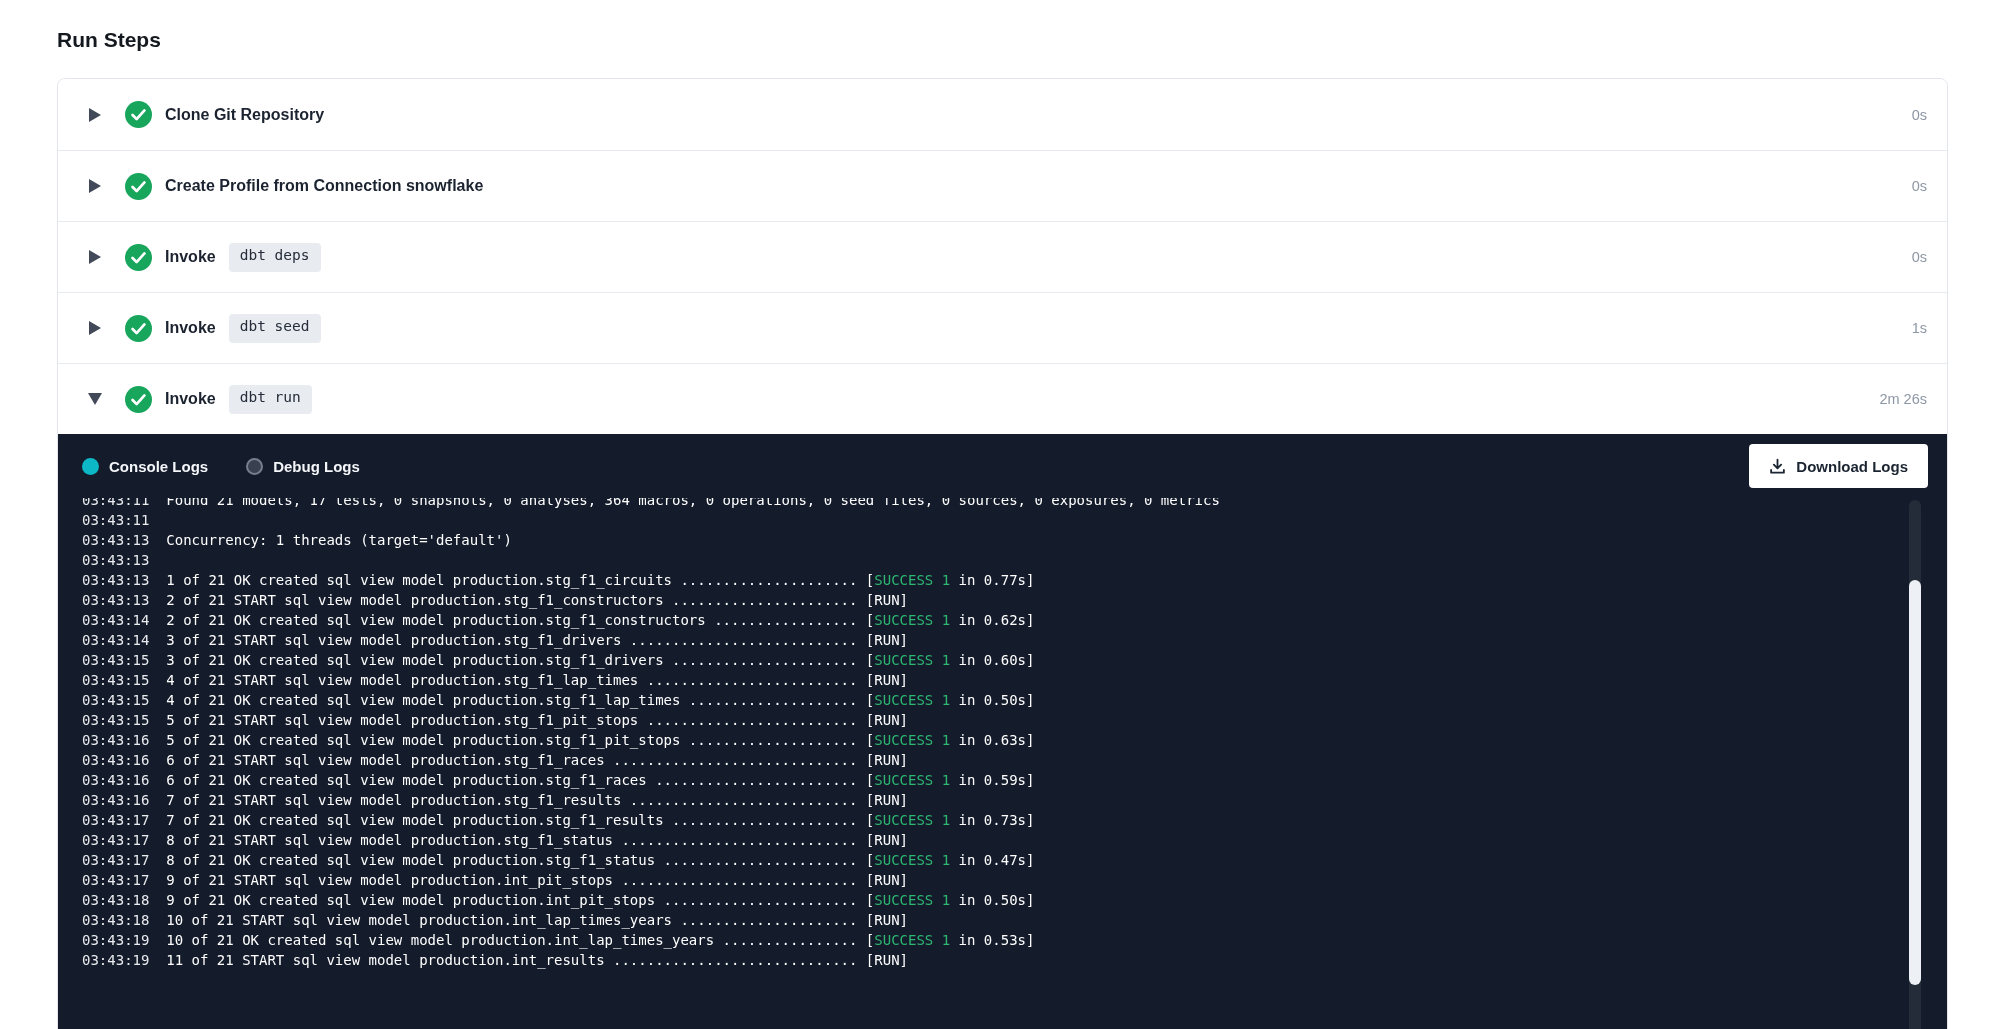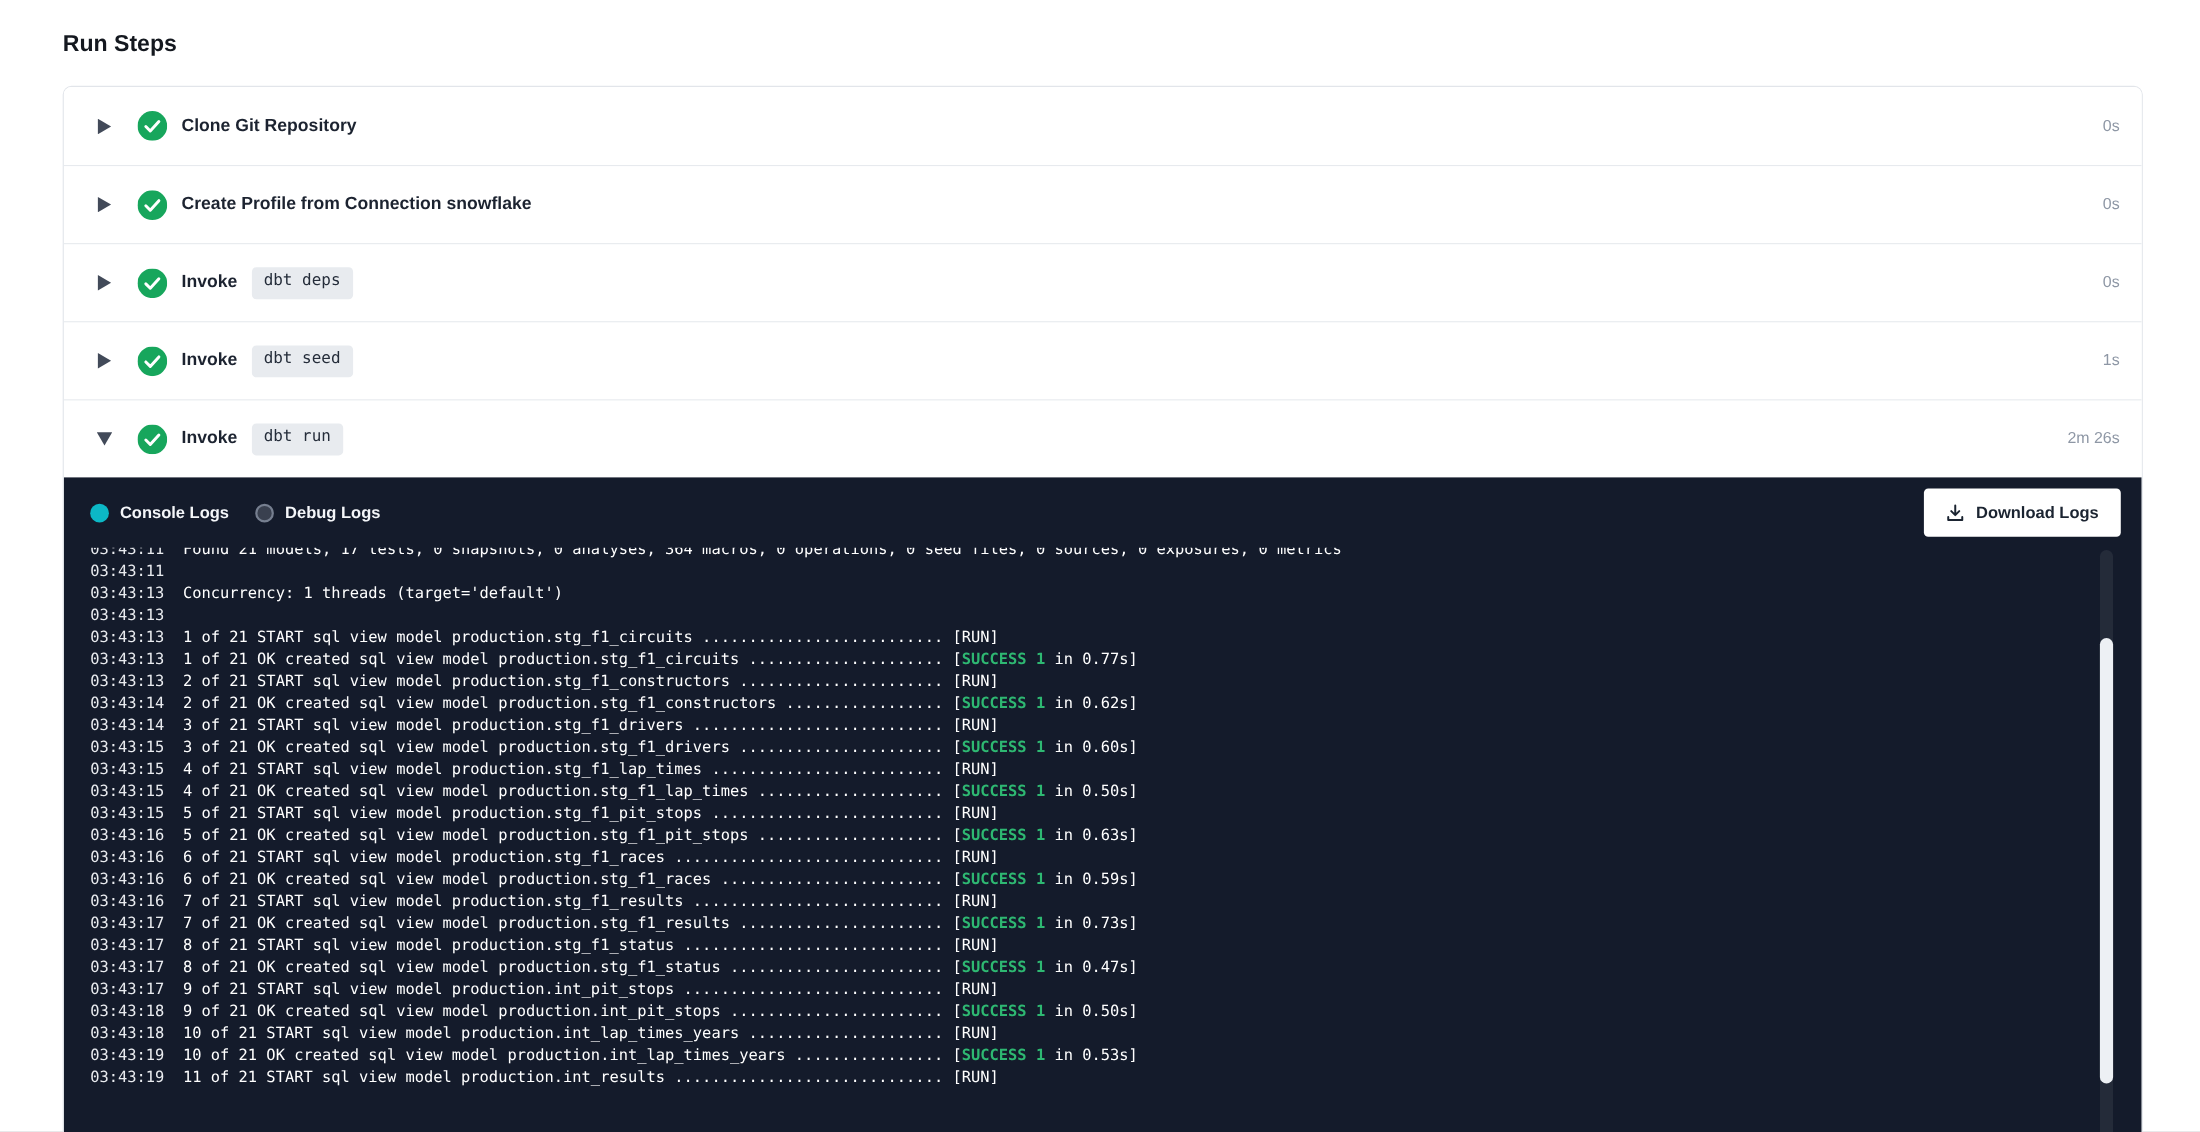--- a/index.html
+++ b/index.html
@@ -62,21 +62,21 @@
     background: #141b2b;
     height: 726px;
     display: flex; flex-direction: column;
   }
   .console-header {
     display: flex; align-items: center;
     height: 64px; flex: none;
     padding: 0 19px 0 24px;
   }
   .radio-item { display: flex; align-items: center; gap: 10px; cursor: pointer; }
-  .radio-item + .radio-item { margin-left: 24px; align-items: flex-end; }
+  .radio-item + .radio-item { margin-left: 38px; align-items: flex-end; }
   .radio-dot { width: 17px; height: 17px; border-radius: 50%; flex: none; }
   .radio-dot.on { background: #0cb8c6; }
   .radio-dot.off { background: #39404f; border: 2px solid #767f90; }
   .radio-label { color: #f4f6f9; font-size: 15px; font-weight: 700; }
   .download-btn {
     display: flex; align-items: center; gap: 10px;
     height: 44px; padding: 16px 20px;
     background: #ffffff; color: #1b2431;
     border: none; border-radius: 4px;
     font-family: "Liberation Sans", sans-serif;
@@ -90,21 +90,21 @@
   }
   .log-lines { margin-top: -8px; }
   .log-line {
     white-space: pre;
     font-family: "DejaVu Sans Mono", monospace;
     font-size: 14px; line-height: 20px;
     color: #e9ebef;
   }
   .log-time { display: inline-block; width: 10ch; }
   .log-plain { color: #ffffff; }
-  .log-green { color: #2eb872; font-weight: bold; }
+  .log-green { color: #2eb872; }
   .scroll-track {
     position: absolute; right: 26px; top: 2px; bottom: 12px;
     width: 12px; border-radius: 6px;
     background: rgba(255,255,255,0.07);
   }
   .scroll-thumb {
     position: absolute; left: 0; top: 80px;
     width: 12px; height: 405px;
     border-radius: 6px; background: #edf0f4;
   }
@@ -215,21 +215,20 @@
           </span>
           <span>Download Logs</span>
         </button>
       </div>
       <div class="log-area">
         <div class="log-lines">
             <div class="log-line"><span class="log-time">03:43:11</span><span class="log-plain">Found 21 models, 17 tests, 0 snapshots, 0 analyses, 364 macros, 0 operations, 0 seed files, 0 sources, 0 exposures, 0 metrics</span></div>
             <div class="log-line"><span class="log-time">03:43:11</span></div>
             <div class="log-line"><span class="log-time">03:43:13</span><span class="log-plain">Concurrency: 1 threads (target='default')</span></div>
             <div class="log-line"><span class="log-time">03:43:13</span></div>
-            <div class="log-line"><span class="log-time">03:43:13</span><span class="log-plain">1 of 21 START sql view model production.stg_f1_circuits .......................... [RUN]</span></div>
             <div class="log-line"><span class="log-time">03:43:13</span><span class="log-plain">1 of 21 OK created sql view model production.stg_f1_circuits ..................... [</span><span class="log-green">SUCCESS 1</span><span class="log-plain"> in 0.77s]</span></div>
             <div class="log-line"><span class="log-time">03:43:13</span><span class="log-plain">2 of 21 START sql view model production.stg_f1_constructors ...................... [RUN]</span></div>
             <div class="log-line"><span class="log-time">03:43:14</span><span class="log-plain">2 of 21 OK created sql view model production.stg_f1_constructors ................. [</span><span class="log-green">SUCCESS 1</span><span class="log-plain"> in 0.62s]</span></div>
             <div class="log-line"><span class="log-time">03:43:14</span><span class="log-plain">3 of 21 START sql view model production.stg_f1_drivers ........................... [RUN]</span></div>
             <div class="log-line"><span class="log-time">03:43:15</span><span class="log-plain">3 of 21 OK created sql view model production.stg_f1_drivers ...................... [</span><span class="log-green">SUCCESS 1</span><span class="log-plain"> in 0.60s]</span></div>
             <div class="log-line"><span class="log-time">03:43:15</span><span class="log-plain">4 of 21 START sql view model production.stg_f1_lap_times ......................... [RUN]</span></div>
             <div class="log-line"><span class="log-time">03:43:15</span><span class="log-plain">4 of 21 OK created sql view model production.stg_f1_lap_times .................... [</span><span class="log-green">SUCCESS 1</span><span class="log-plain"> in 0.50s]</span></div>
             <div class="log-line"><span class="log-time">03:43:15</span><span class="log-plain">5 of 21 START sql view model production.stg_f1_pit_stops ......................... [RUN]</span></div>
             <div class="log-line"><span class="log-time">03:43:16</span><span class="log-plain">5 of 21 OK created sql view model production.stg_f1_pit_stops .................... [</span><span class="log-green">SUCCESS 1</span><span class="log-plain"> in 0.63s]</span></div>
             <div class="log-line"><span class="log-time">03:43:16</span><span class="log-plain">6 of 21 START sql view model production.stg_f1_races ............................. [RUN]</span></div>

